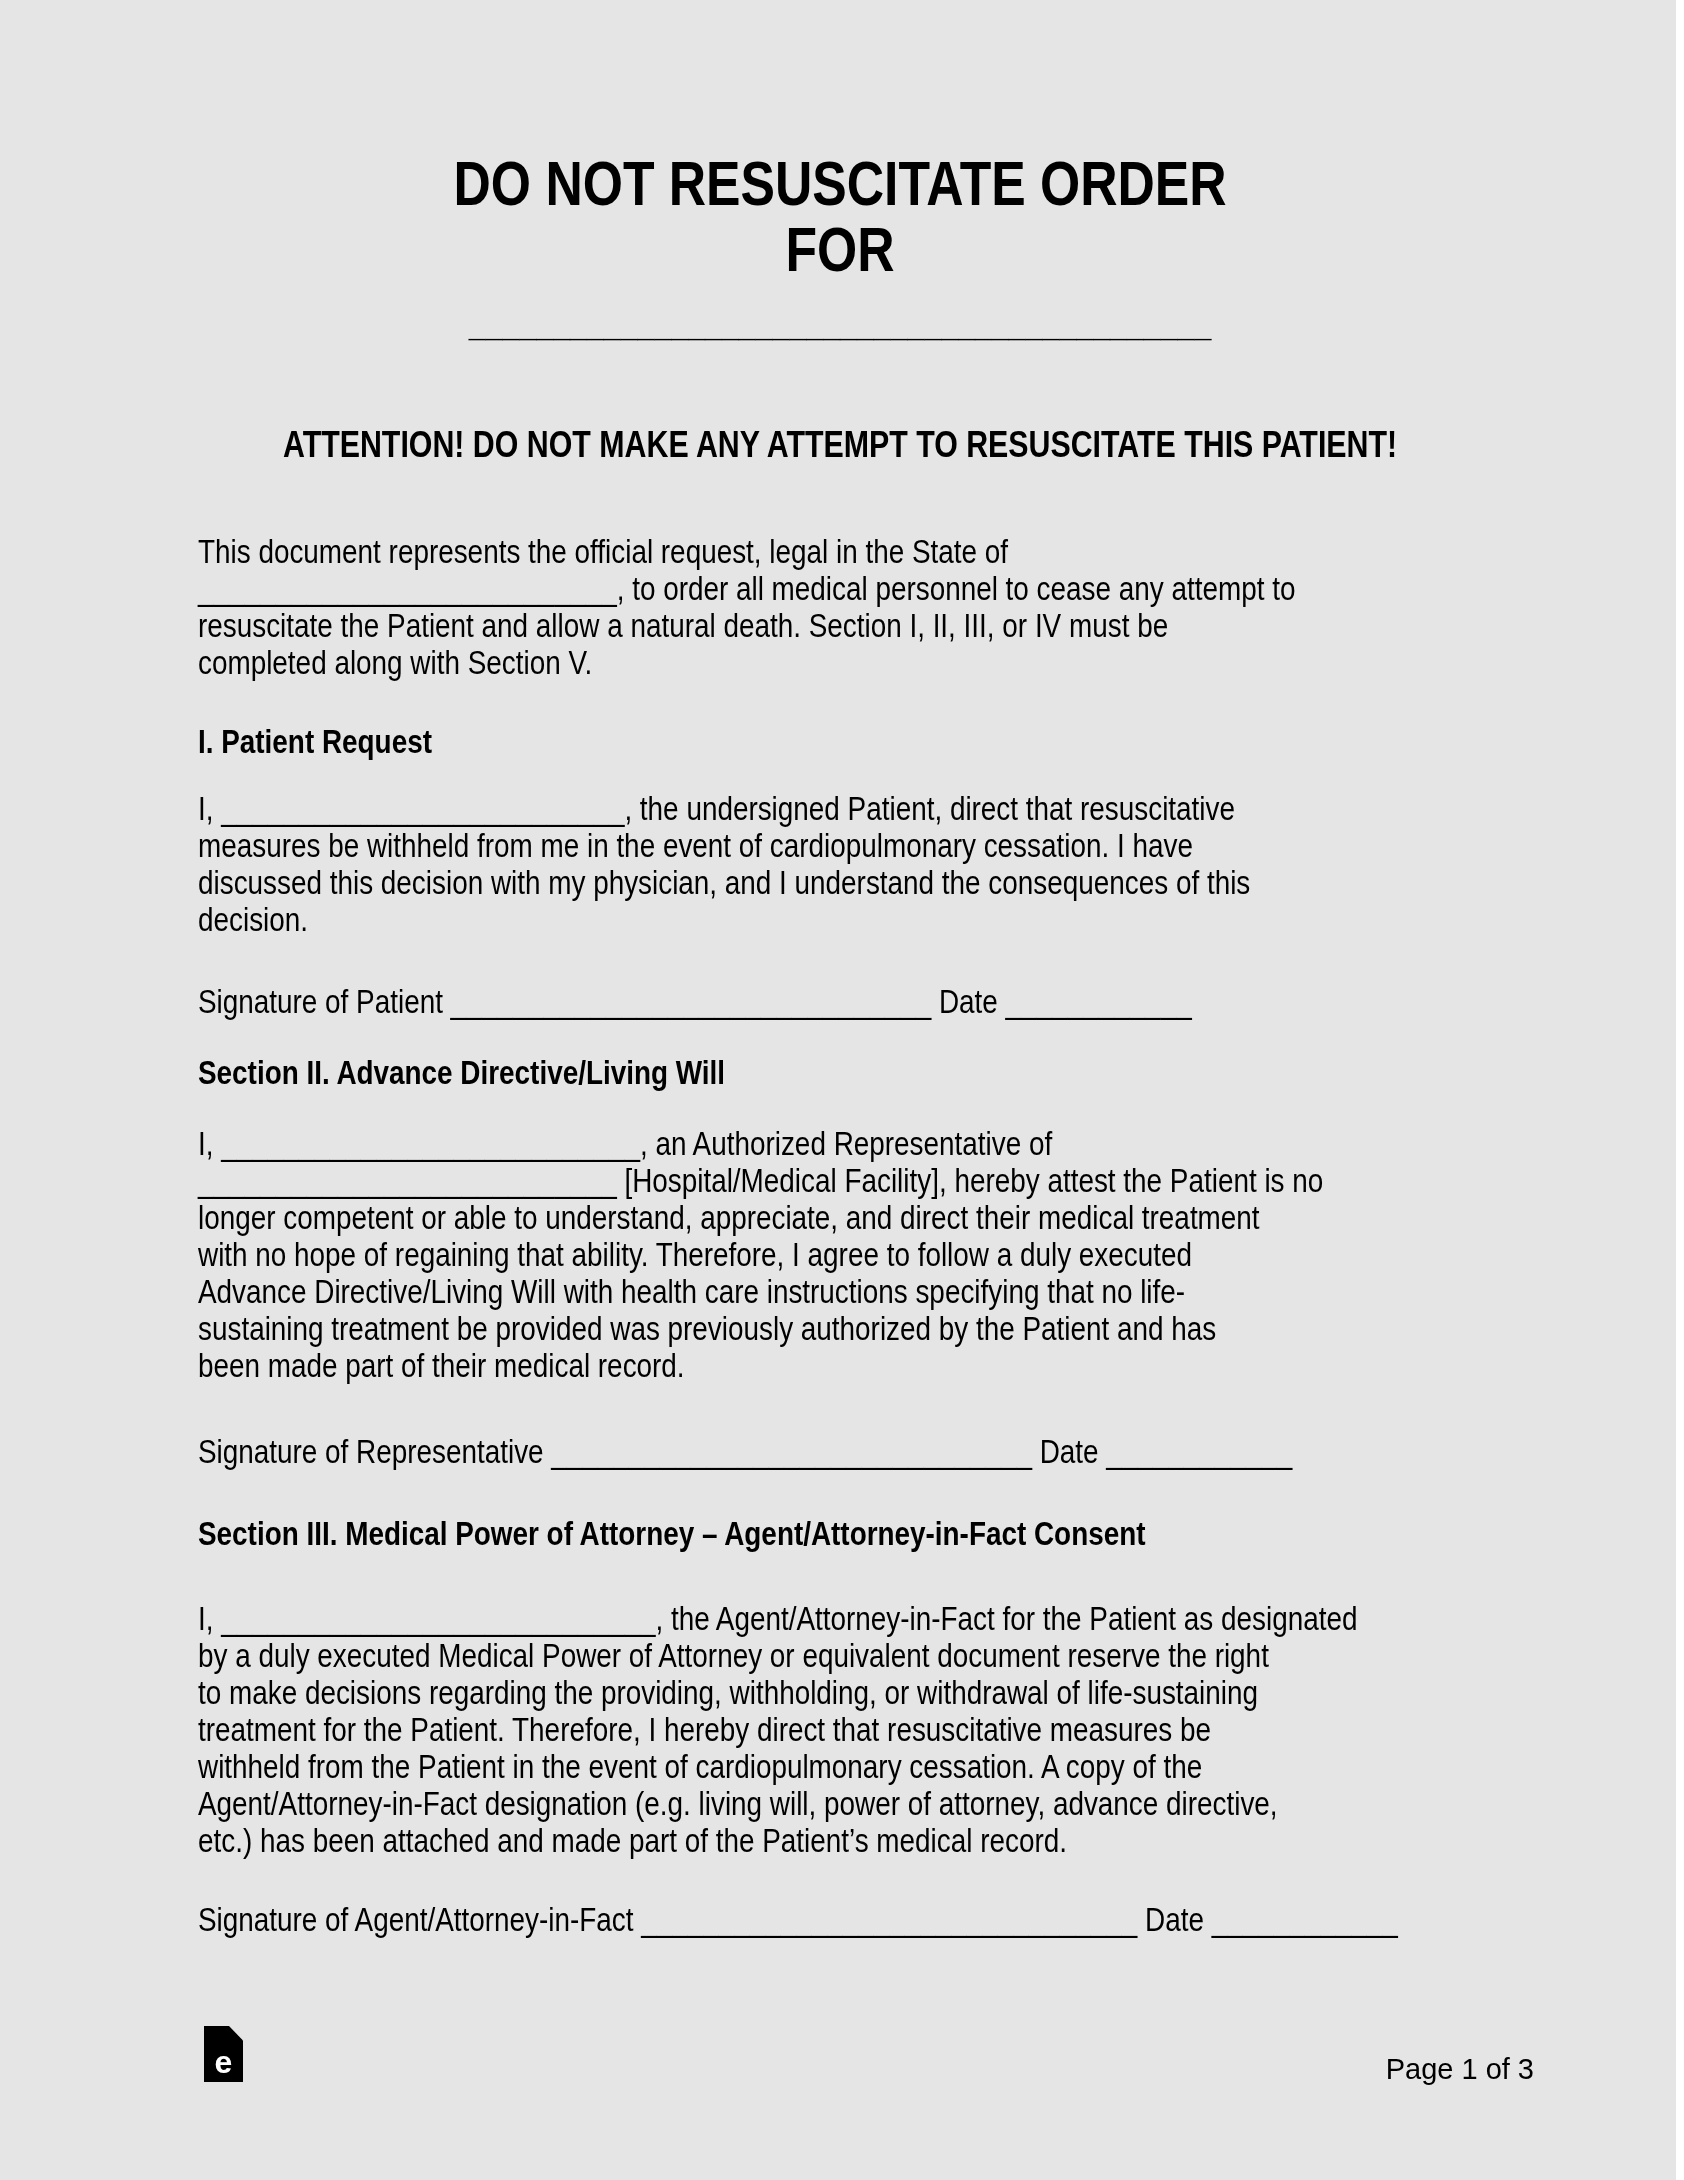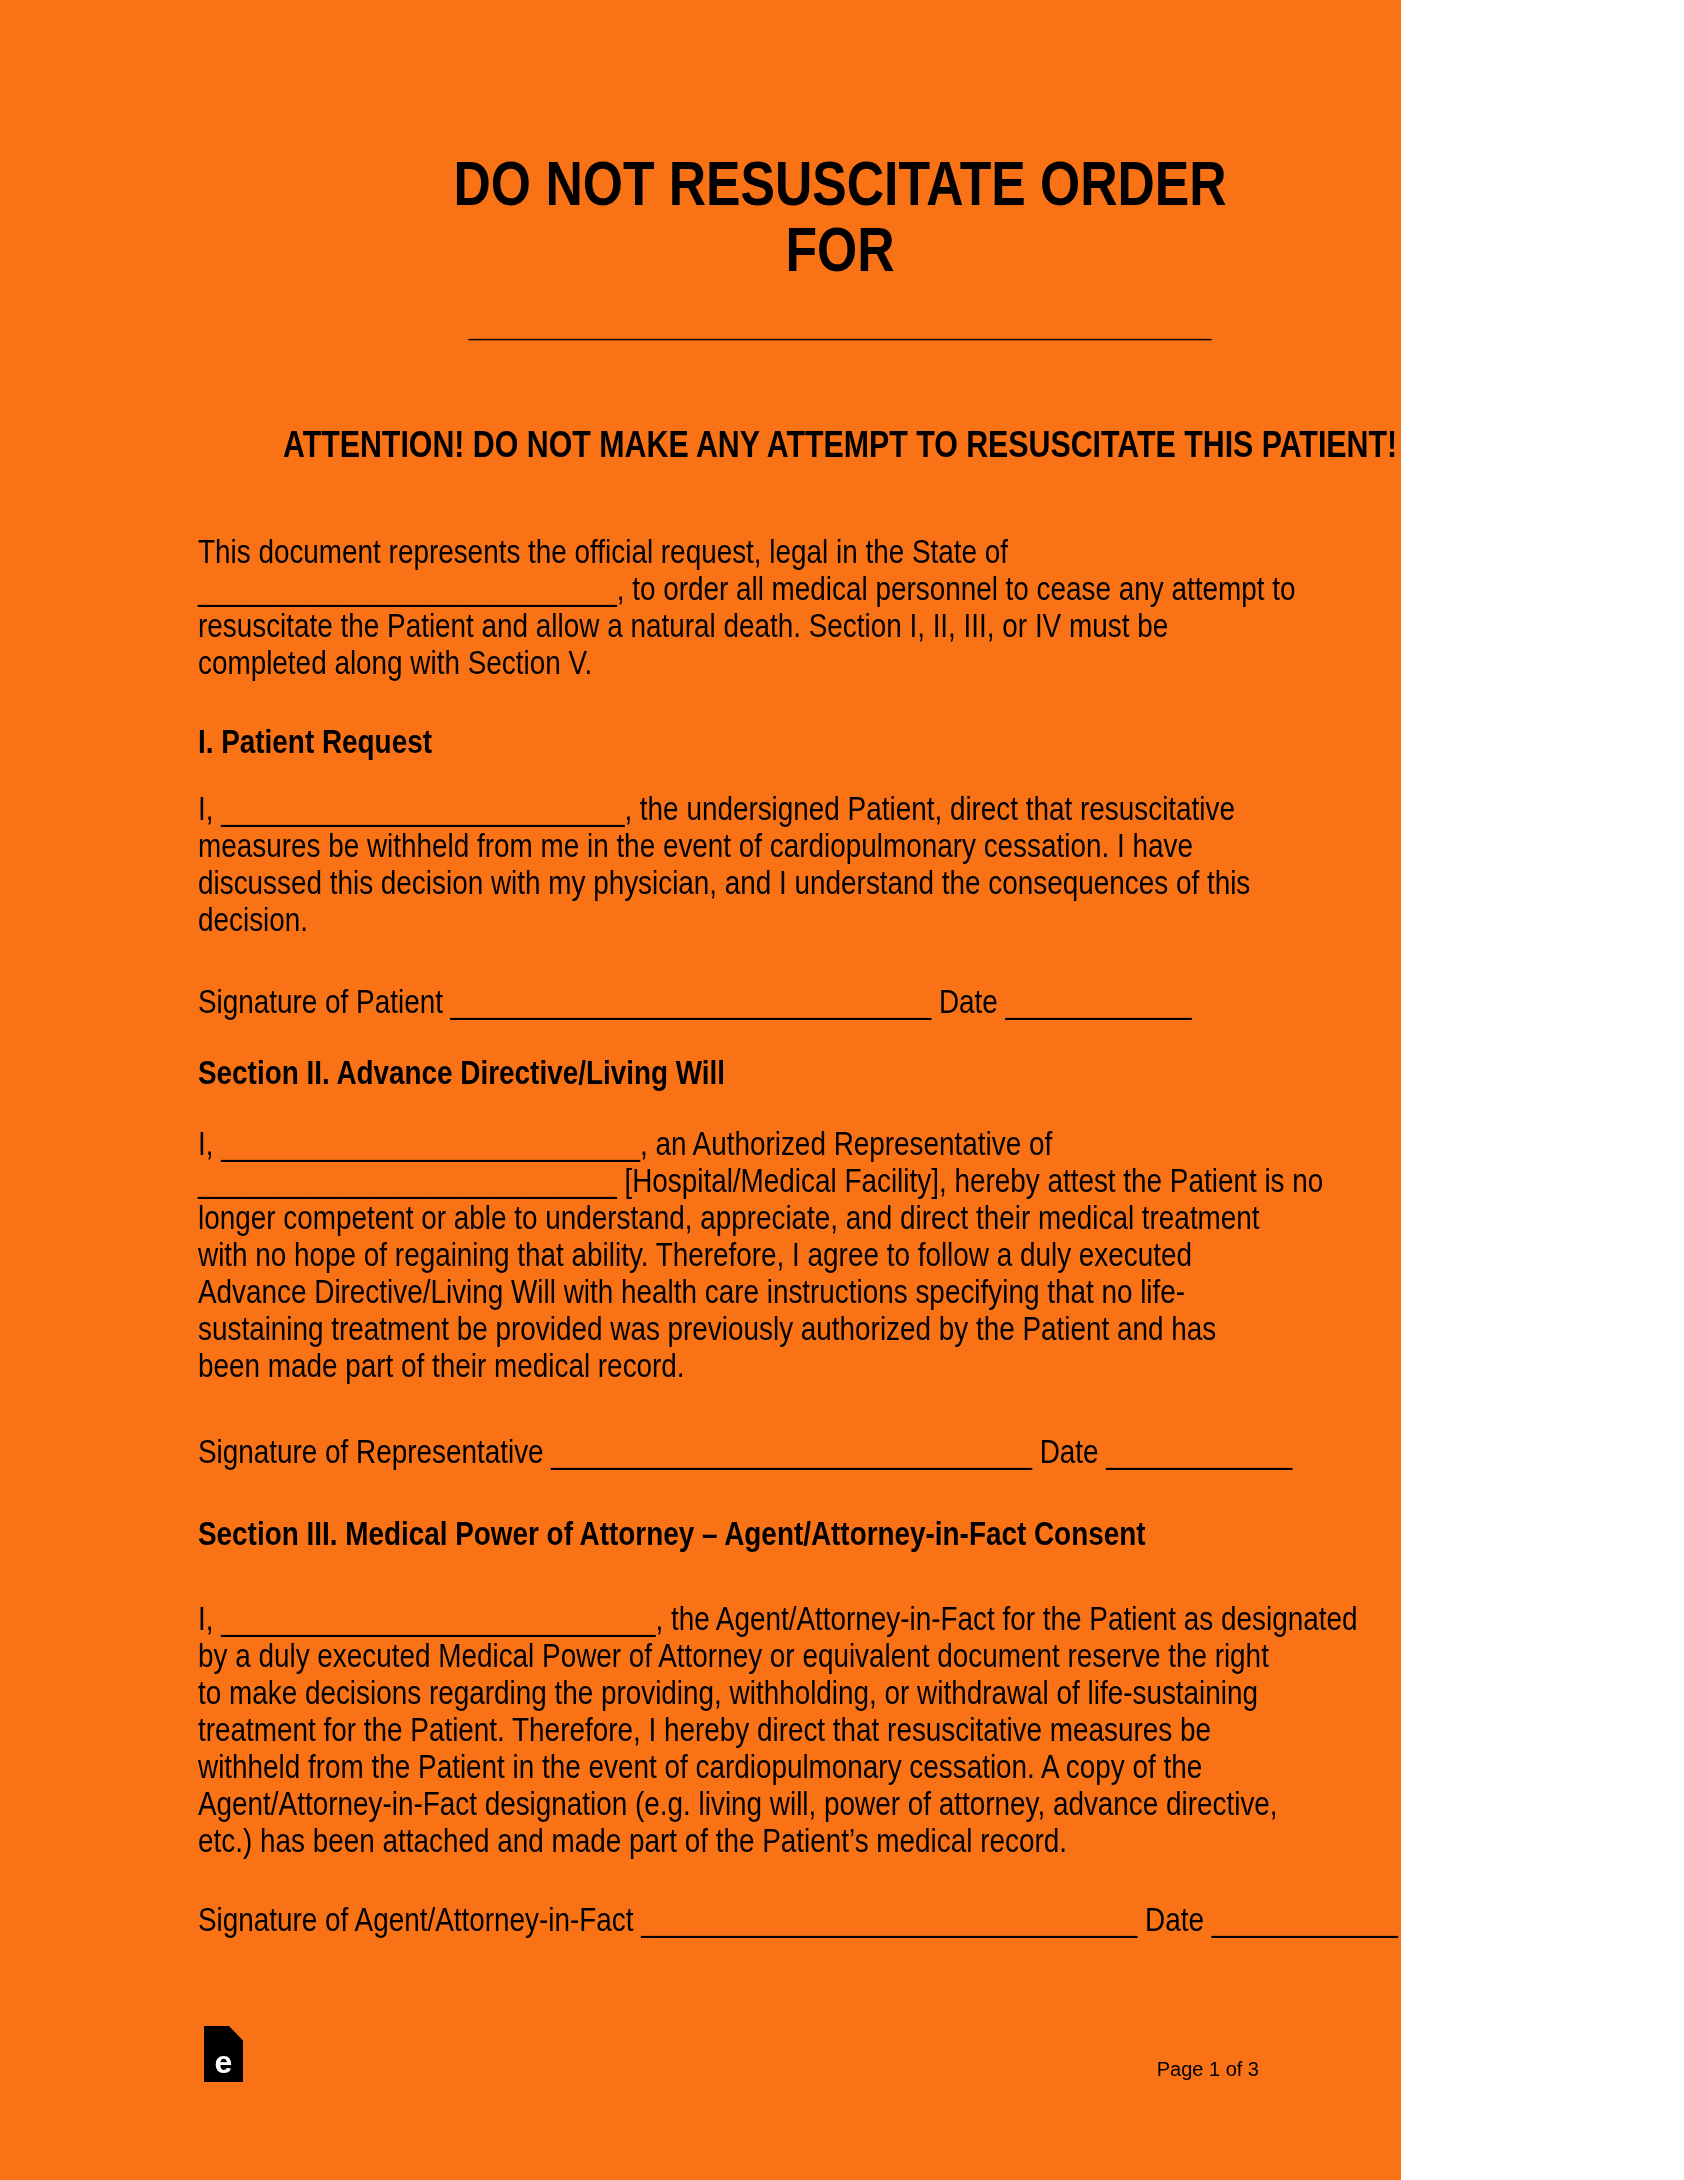--- a/index.html
+++ b/index.html
@@ -1,20 +1,20 @@
 <!DOCTYPE html>
 <html style="font-size:13.6px"><head>
 <meta charset="utf-8">
 <style>
   html, body { margin: 0; padding: 0; background: #ffffff; }
   .page {
     position: relative;
-    width: 1401px;
+    width: 1676px;
     height: 2181px;
-    background: #f97316;
+    background: #e5e5e5;
     overflow: hidden;
     font-family: "Liberation Sans", "DejaVu Sans", sans-serif;
     color: #000000;
   }
   
   .content {
     position: absolute;
     left: 198px;
     top: 0;
     width: 1566px;
@@ -69,21 +69,21 @@
     color: #ffffff;
     font-size: 32px;
     font-weight: bold;
     line-height: 1;
     padding-bottom: 4.3px;
   }
   .page-indicator {
     position: absolute;
     right: 142px;
     top: 2055px;
-    font-size: 20px;
+    font-size: 29px;
     line-height: 29px;
   }
 </style>
 </head>
 <body>
 
 <div class="page">
   <div class="content">
 
     <div class="block title-block" style="top:150px">

